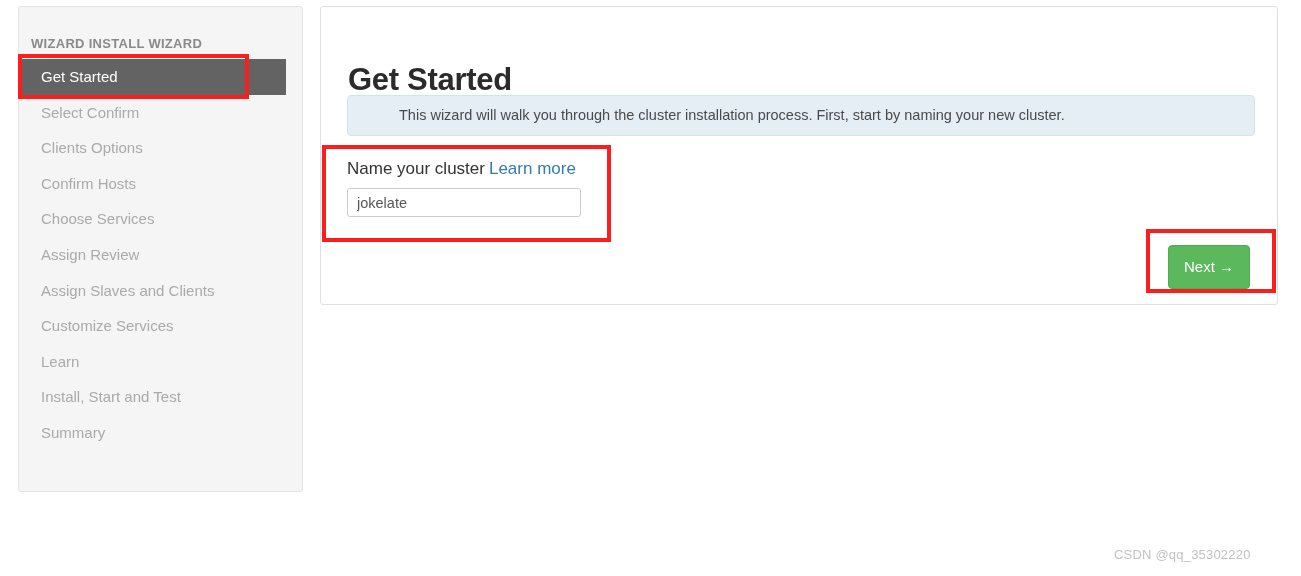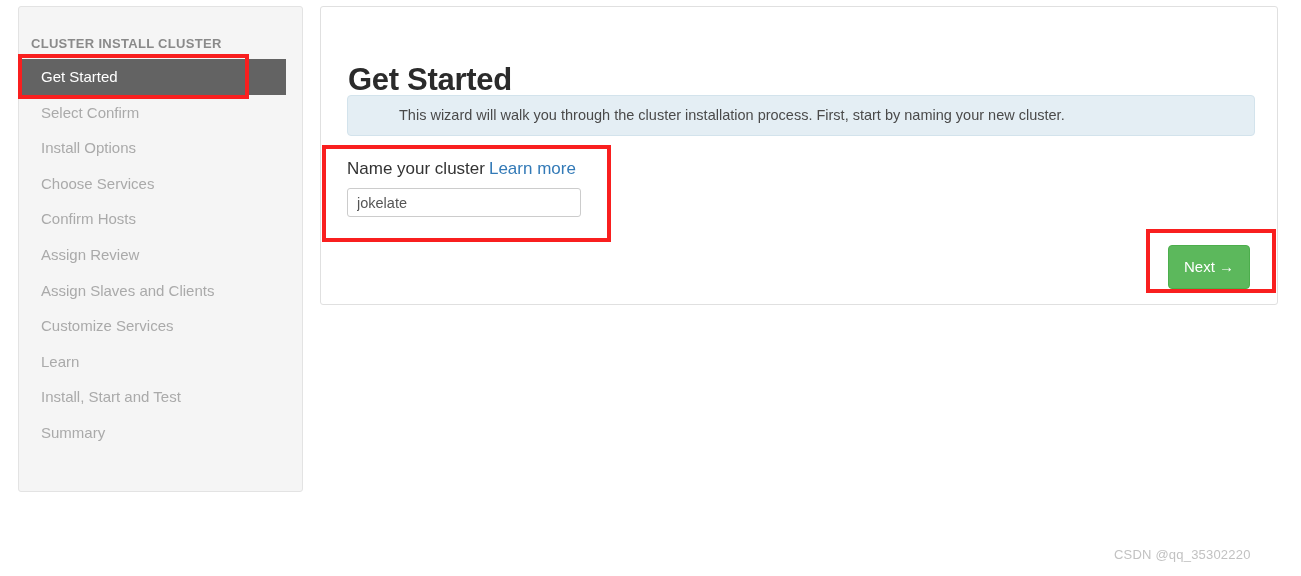--- a/index.html
+++ b/index.html
@@ -188,36 +188,36 @@
     white-space: nowrap;
     letter-spacing: 0.2px;
   }
 </style>
 </head>
 <body>
 
 <div id="page">
 
   <div class="sidebar">
-    <div class="sidebar-title">CLUSTER INSTALL CLUSTER</div>
+    <div class="sidebar-title">WIZARD INSTALL WIZARD</div>
     <ul class="nav-list">
       <li class="nav-item active">
         <span>Get Started</span>
       </li>
       <li class="nav-item">
         <span>Select Confirm</span>
       </li>
       <li class="nav-item">
-        <span>Install Options</span>
+        <span>Clients Options</span>
+      </li>
+      <li class="nav-item">
+        <span>Confirm Hosts</span>
       </li>
       <li class="nav-item">
         <span>Choose Services</span>
-      </li>
-      <li class="nav-item">
-        <span>Confirm Hosts</span>
       </li>
       <li class="nav-item">
         <span>Assign Review</span>
       </li>
       <li class="nav-item">
         <span>Assign Slaves and Clients</span>
       </li>
       <li class="nav-item">
         <span>Customize Services</span>
       </li>

